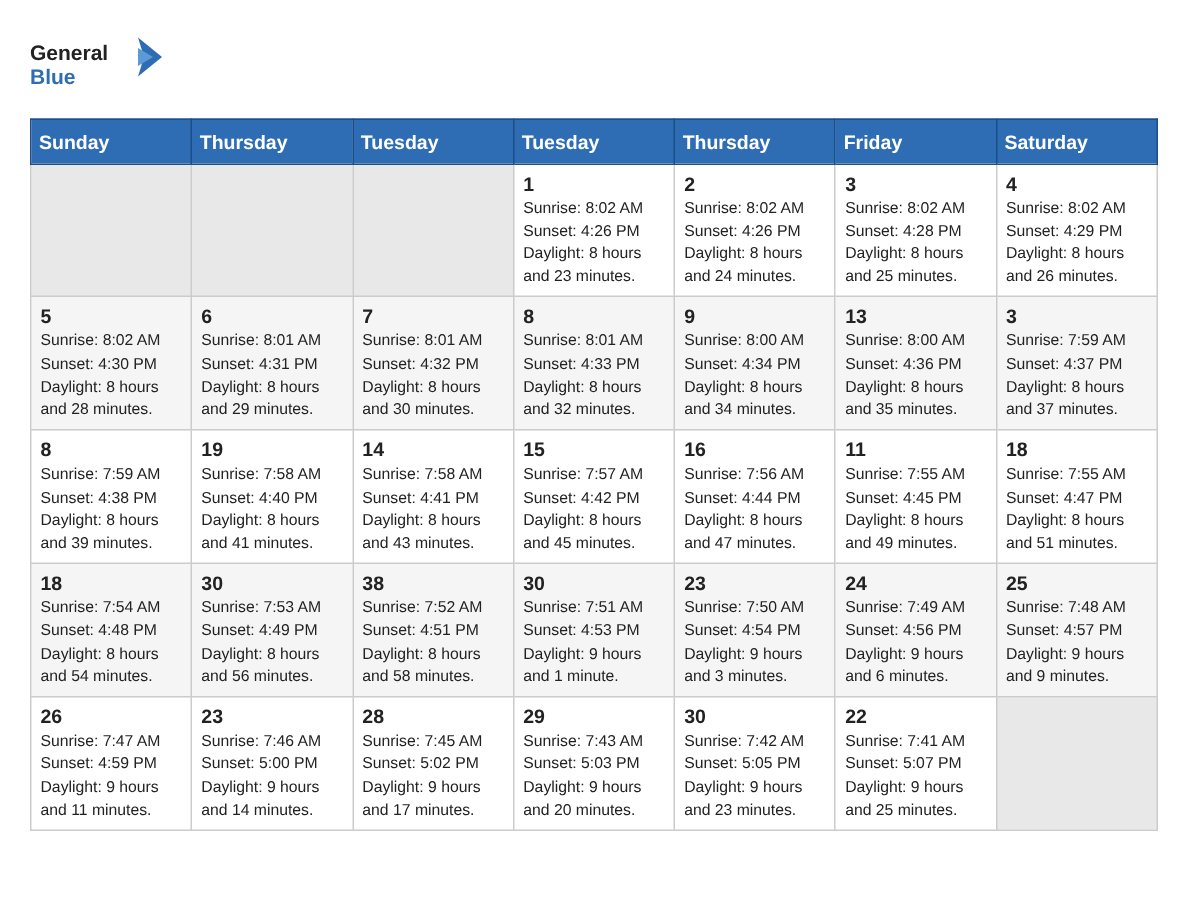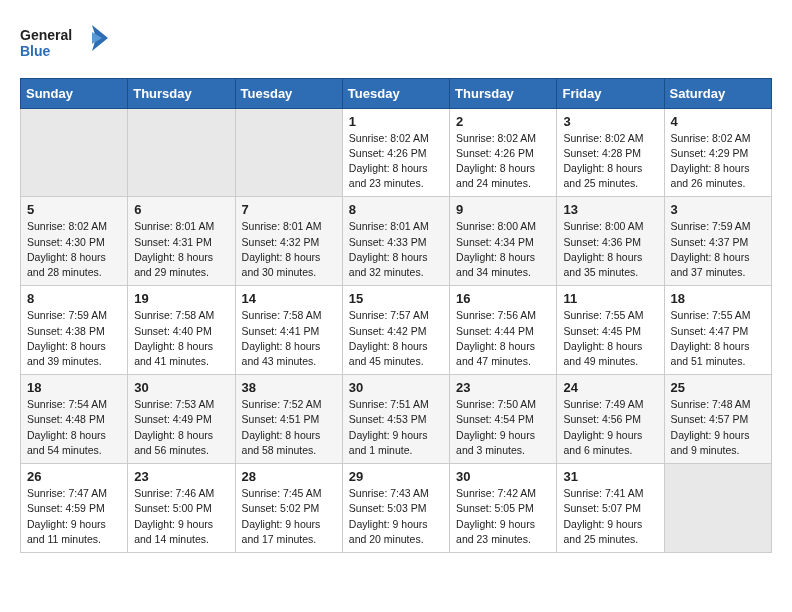--- a/index.html
+++ b/index.html
@@ -236,19 +236,19 @@
         </td>
         <td>
           <div class="day-number">29</div>
           <div class="day-info">Sunrise: 7:43 AM<br>Sunset: 5:03 PM<br>Daylight: 9 hours and 20 minutes.</div>
         </td>
         <td>
           <div class="day-number">30</div>
           <div class="day-info">Sunrise: 7:42 AM<br>Sunset: 5:05 PM<br>Daylight: 9 hours and 23 minutes.</div>
         </td>
         <td>
-          <div class="day-number">31</div>
+          <div class="day-number">22</div>
           <div class="day-info">Sunrise: 7:41 AM<br>Sunset: 5:07 PM<br>Daylight: 9 hours and 25 minutes.</div>
         </td>
         <td class="empty-cell"></td>
       </tr>
     </tbody>
 </table>
 
 </body></html>

